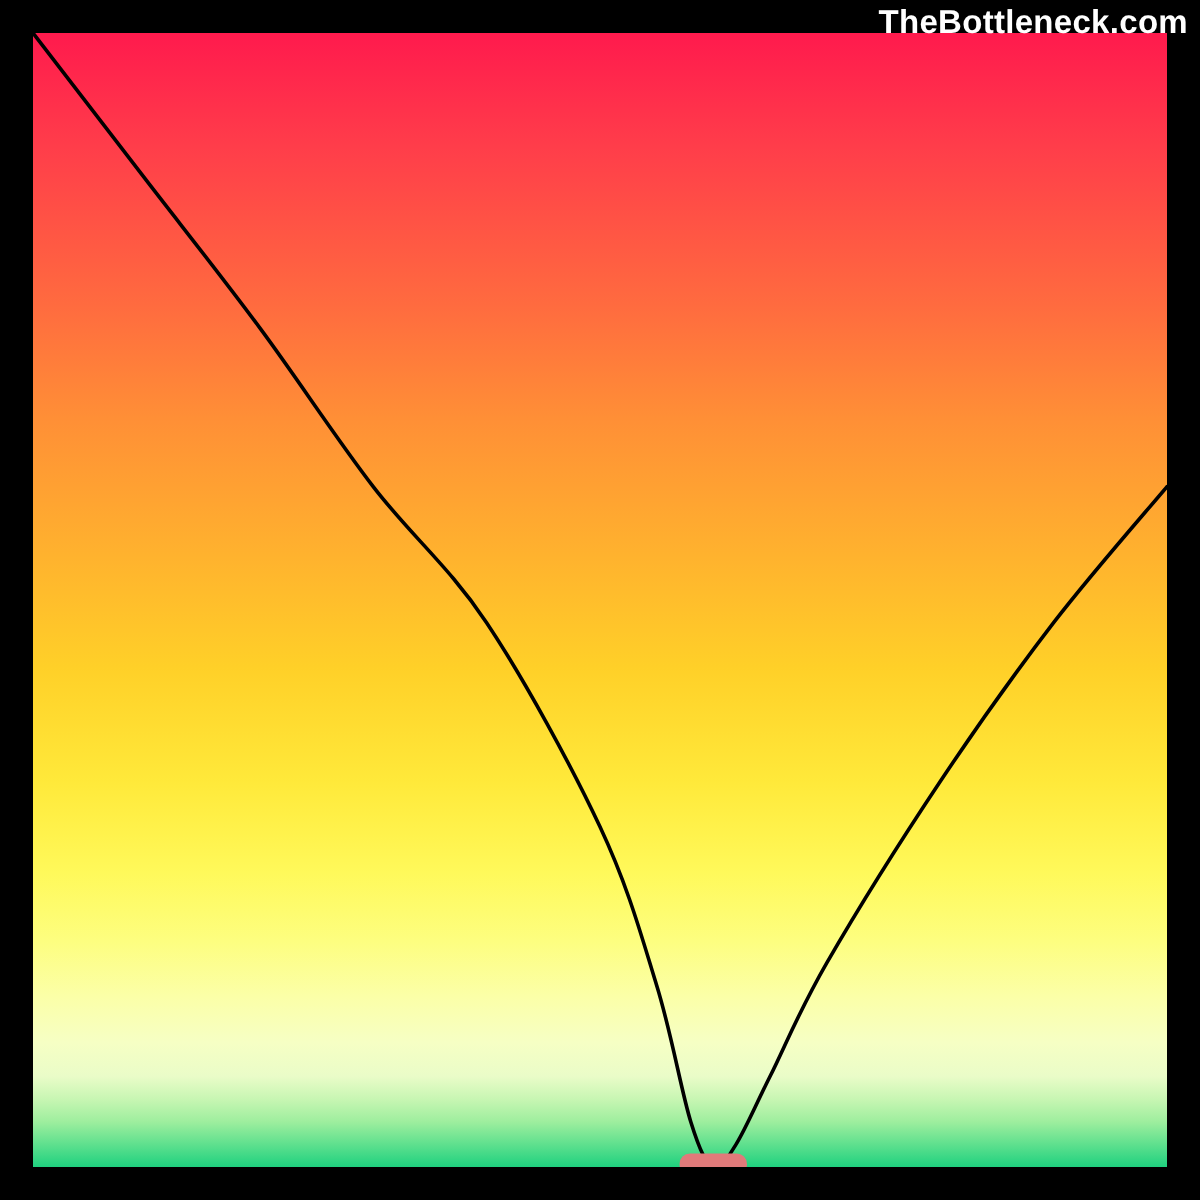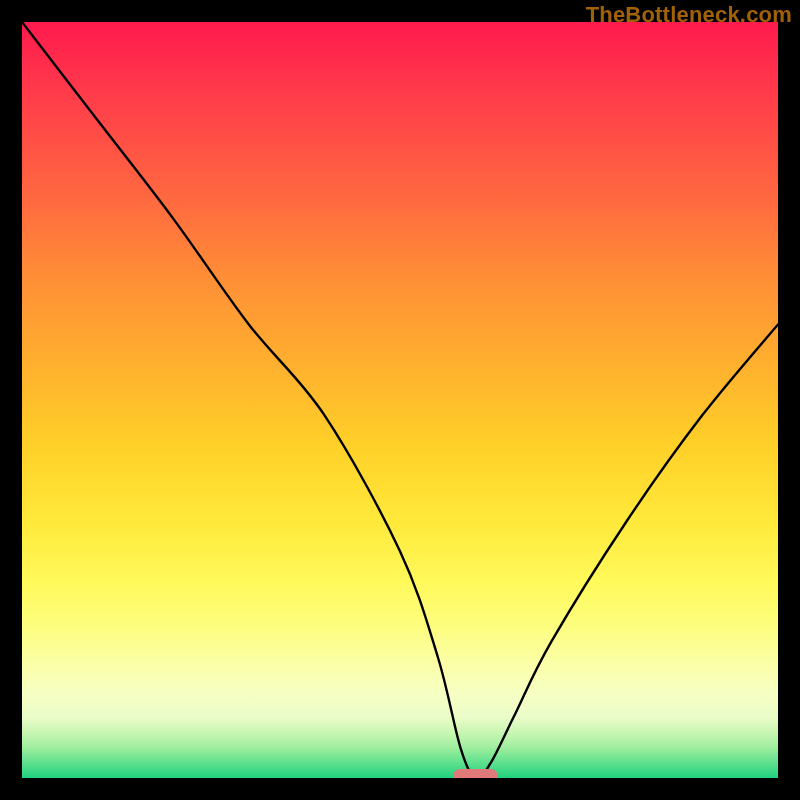--- a/index.html
+++ b/index.html
@@ -14,21 +14,21 @@
   .frame {
     position: relative;
     width: 800px;
     height: 800px;
     background: #000;
   }
   .watermark {
     position: absolute;
     top: 2px;
     right: 8px;
-    color: #a16207;
+    color: #ffffff;
     font-size: 22px;
     font-weight: 600;
     letter-spacing: 0.2px;
     z-index: 30;
   }
   .plot-area {
     position: absolute;
     left: 22px;
     top: 22px;
     width: 756px;

